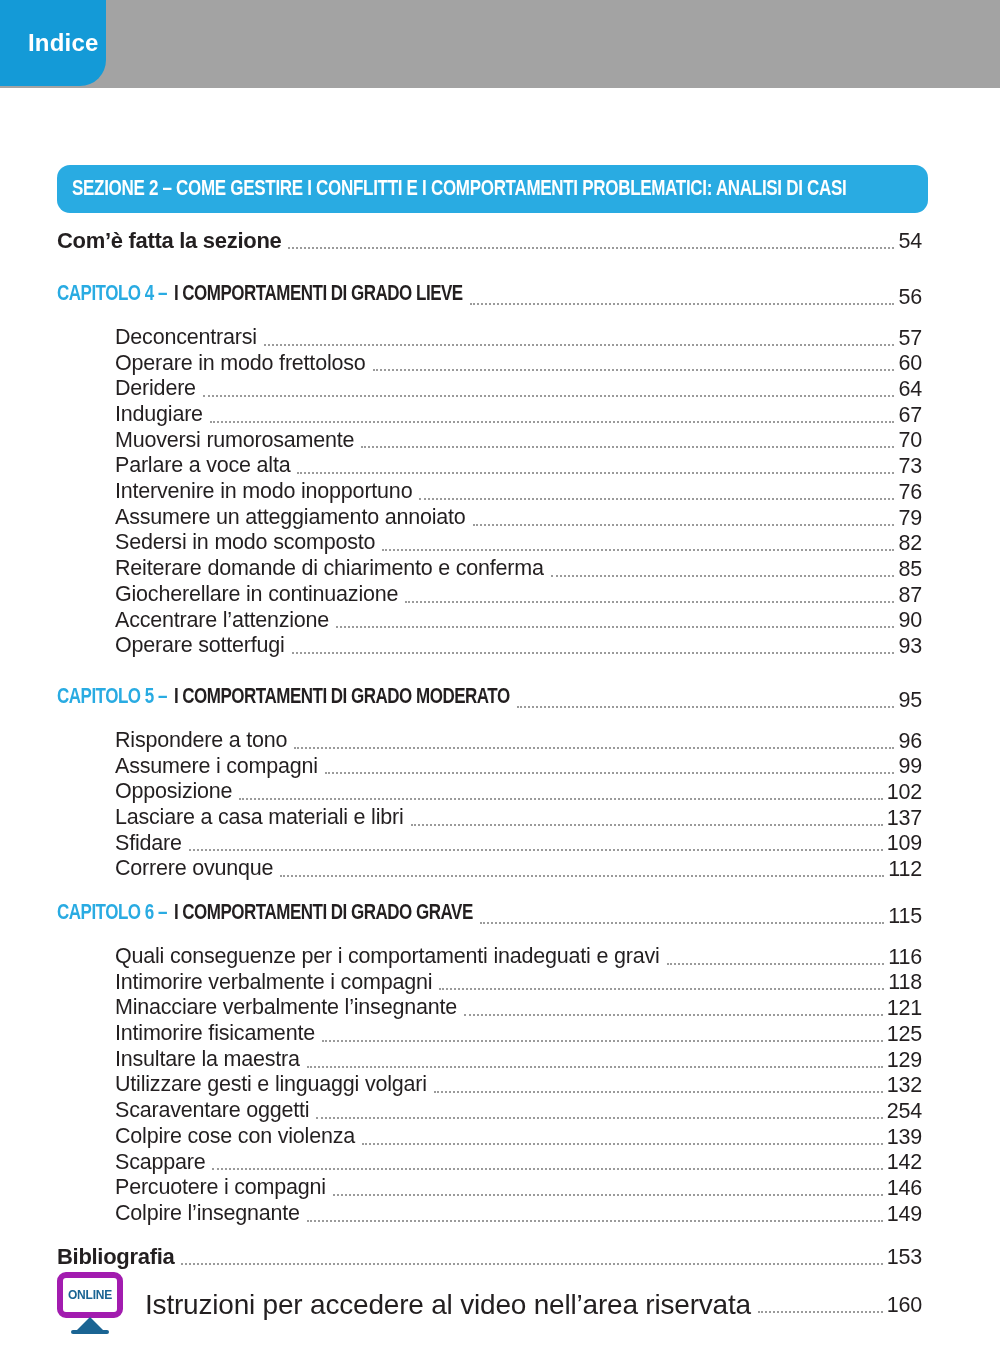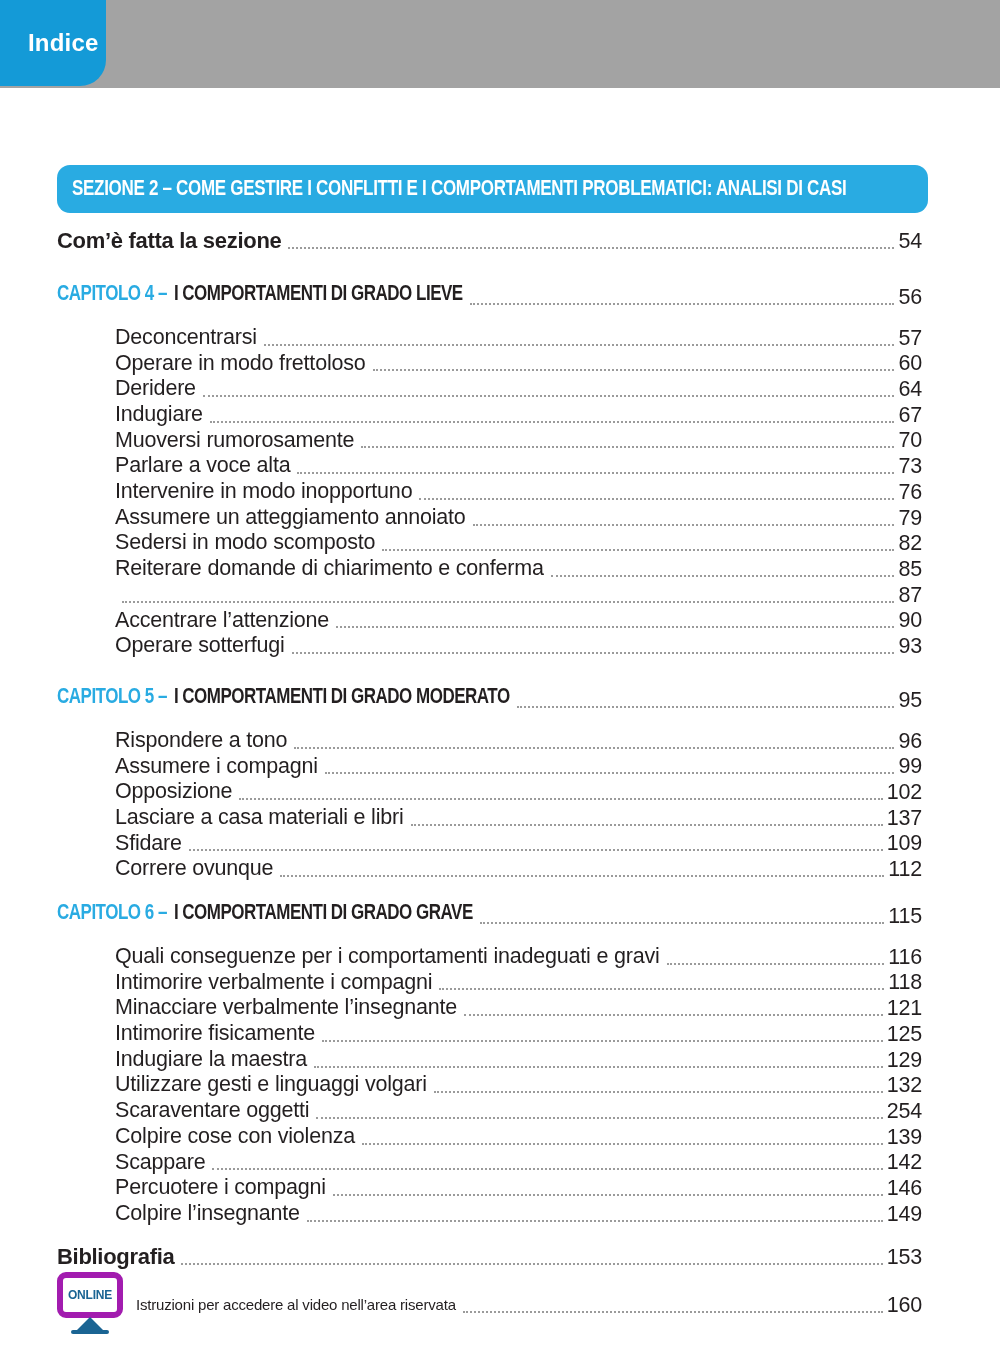--- a/index.html
+++ b/index.html
@@ -50,21 +50,21 @@
   .cap-black{color:#231f20;margin-left:7px;}
 
   .entries{margin-top:15px;padding-left:58px;}
   .entry-row .lbl{font-size:21.5px;line-height:25.7px;letter-spacing:-.2px;}
   .entry-row{height:25.7px;}
 
   .biblio-row{margin-top:17px;}
 
   
   .online-row{margin-top:2px;display:flex;align-items:flex-end;padding-right:21px;}
-  .online-row .lbl{font-size:15px;line-height:26px;letter-spacing:-.2px;margin-bottom:16px;margin-left:1px;}
+  .online-row .lbl{font-size:28px;line-height:26px;letter-spacing:-.2px;margin-bottom:16px;margin-left:10px;}
   .online-row .leader{margin-bottom:21px;}
   .online-row .pg{margin-bottom:16px;}
   .icon-wrap{position:relative;width:78px;height:62px;flex:0 0 auto;}
   .monitor{
     position:absolute;left:0;top:0;width:66px;height:46px;box-sizing:border-box;
     border:6px solid #a21caf;border-radius:9px;background:#fff;
     display:flex;align-items:center;justify-content:center;
   }
   .monitor span{font-size:12px;font-weight:bold;color:#1a6493;letter-spacing:-.2px;}
   .stand{
@@ -148,20 +148,21 @@
             <span class="lbl">Sedersi in modo scomposto</span>
             <span class="leader"></span>
             <span class="pg">82</span>
           </div>
           <div class="toc-line entry-row">
             <span class="lbl">Reiterare domande di chiarimento e conferma</span>
             <span class="leader"></span>
             <span class="pg">85</span>
           </div>
           <div class="toc-line entry-row">
+            <span class="lbl">Giocherellare in continuazione</span>
             <span class="leader"></span>
             <span class="pg">87</span>
           </div>
           <div class="toc-line entry-row">
             <span class="lbl">Accentrare l’attenzione</span>
             <span class="leader"></span>
             <span class="pg">90</span>
           </div>
           <div class="toc-line entry-row">
             <span class="lbl">Operare sotterfugi</span>
@@ -232,21 +233,21 @@
             <span class="lbl">Minacciare verbalmente l’insegnante</span>
             <span class="leader"></span>
             <span class="pg">121</span>
           </div>
           <div class="toc-line entry-row">
             <span class="lbl">Intimorire fisicamente</span>
             <span class="leader"></span>
             <span class="pg">125</span>
           </div>
           <div class="toc-line entry-row">
-            <span class="lbl">Indugiare la maestra</span>
+            <span class="lbl">Insultare la maestra</span>
             <span class="leader"></span>
             <span class="pg">129</span>
           </div>
           <div class="toc-line entry-row">
             <span class="lbl">Utilizzare gesti e linguaggi volgari</span>
             <span class="leader"></span>
             <span class="pg">132</span>
           </div>
           <div class="toc-line entry-row">
             <span class="lbl">Scaraventare oggetti</span>

